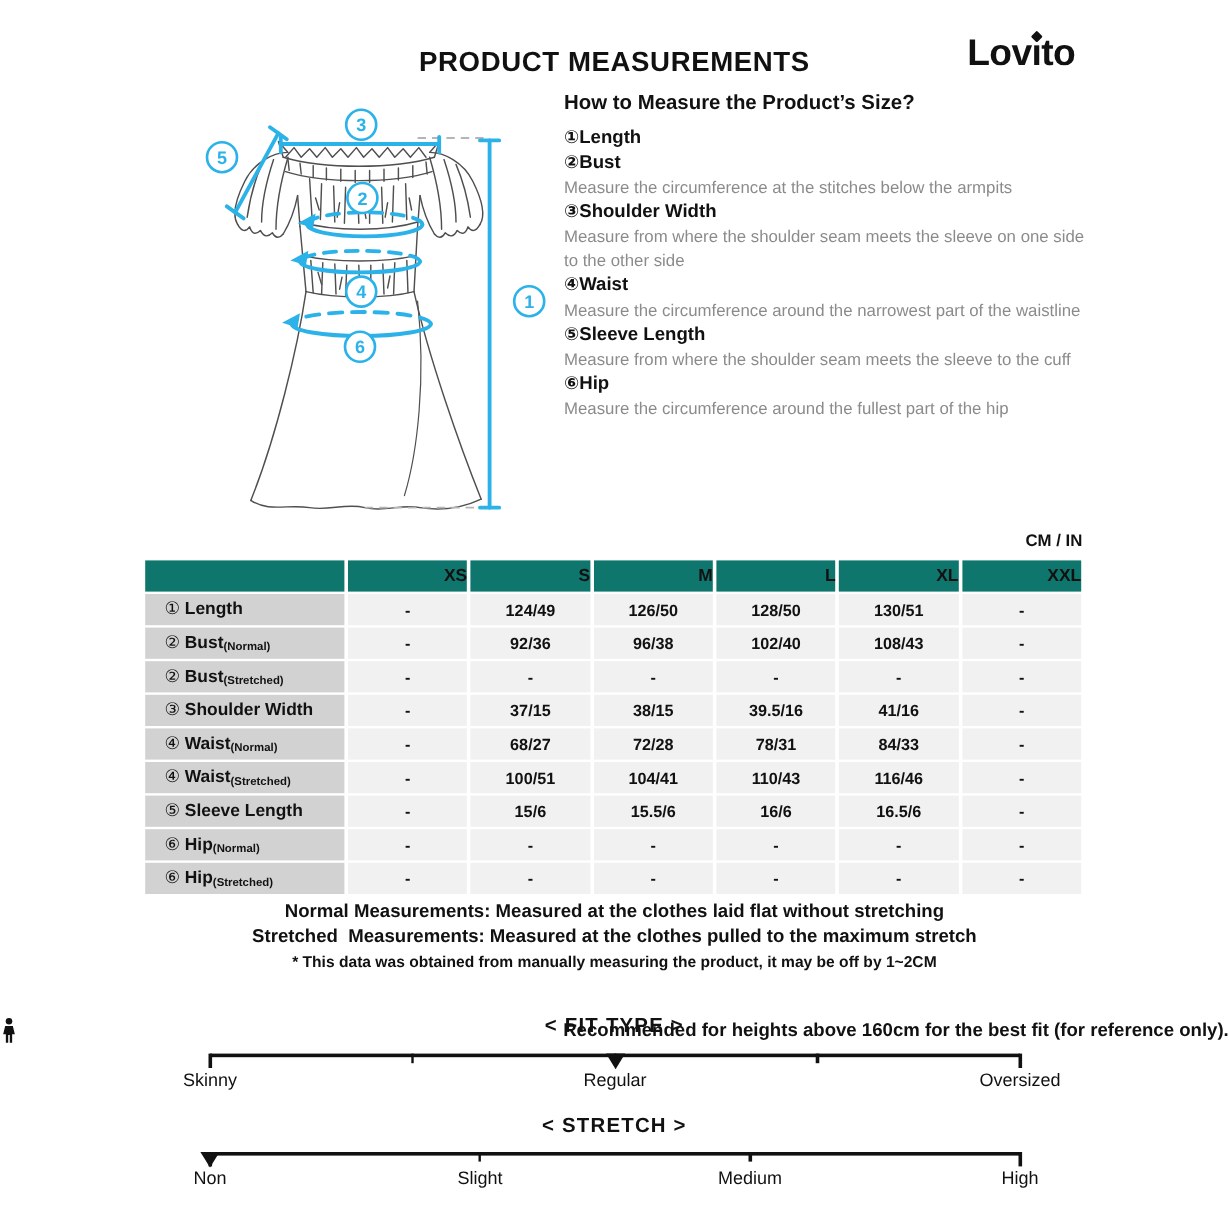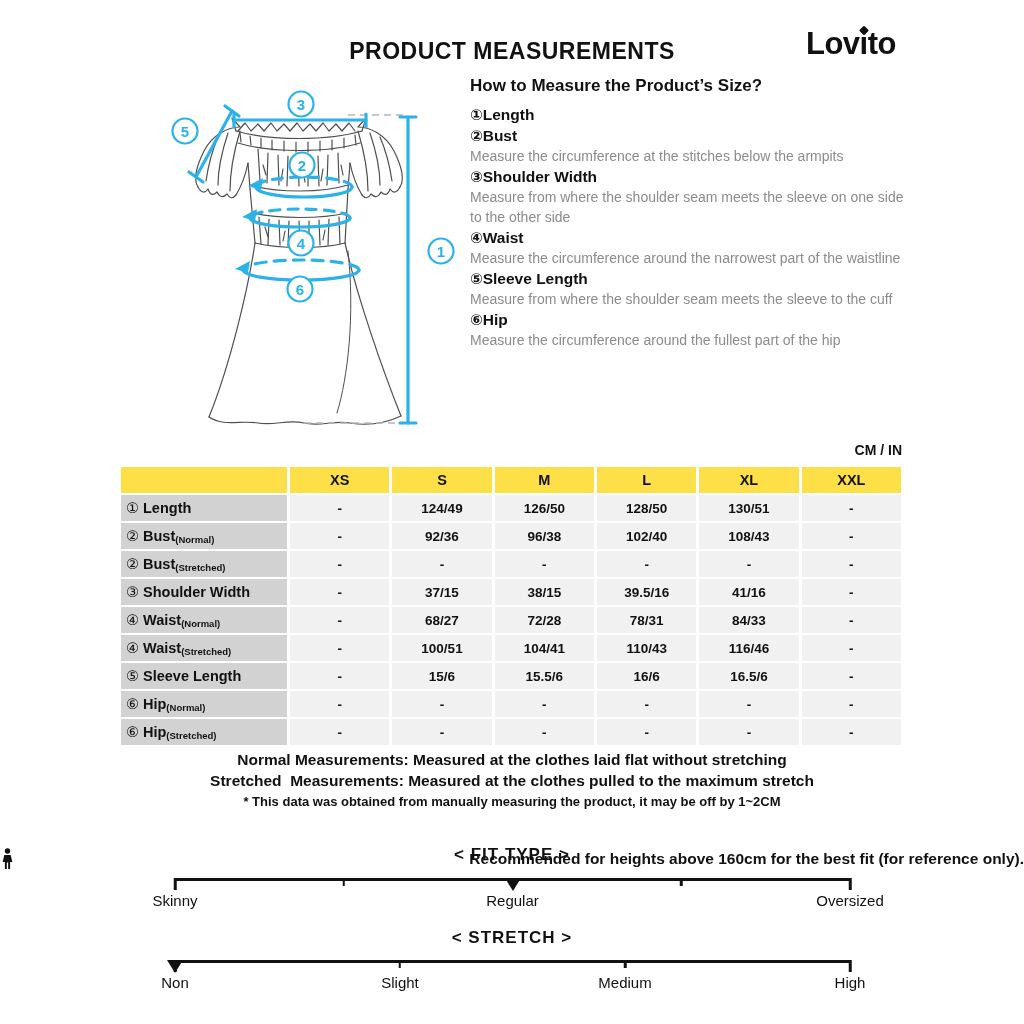--- a/index.html
+++ b/index.html
@@ -25,22 +25,22 @@
   .diagram { position:absolute; left:158px; top:85px; width:312px; height:356px; }
 
   
   .unit-label { position:absolute; top:442px; right:122px; font-size:14px; font-weight:bold; }
 
   
   .size-table { position:absolute; left:118px; top:465px; width:786px;
     border-collapse:separate; border-spacing:3px 2px; table-layout:fixed; }
   .size-table col.c-label { width:166px; }
   .size-table th, .size-table td { height:26px; font-weight:bold; vertical-align:middle; }
-  .size-table thead th { background:#fde047; font-size:14.5px; text-align:center; }
-  .size-table tbody th { background:#d2d2d2; font-size:14.5px; text-align:left; padding-left:5px; white-space:nowrap; }
+  .size-table thead th { background:#0f766e; font-size:14.5px; text-align:right; }
+  .size-table tbody th { background:#d2d2d2; font-size:14.5px; text-align:left; padding-left:16px; white-space:nowrap; }
   .size-table tbody td { background:#f1f1f1; font-size:13.5px; text-align:center; }
   .size-table tbody th .sub { font-size:9.5px; position:relative; top:2px; }
   .size-table tbody th .rnum { margin-right:4px; font-weight:normal; }
 
   
   .note { position:absolute; left:0; width:100%; text-align:center; font-weight:bold; white-space:pre-wrap; }
   .note-1 { top:751px; font-size:15.5px; }
   .note-2 { top:772px; font-size:15.5px; }
   .note-3 { top:794px; font-size:13px; }
   .note-4 { top:812px; font-size:15.5px; display:flex; justify-content:space-between; align-items:center; gap:7px; }

